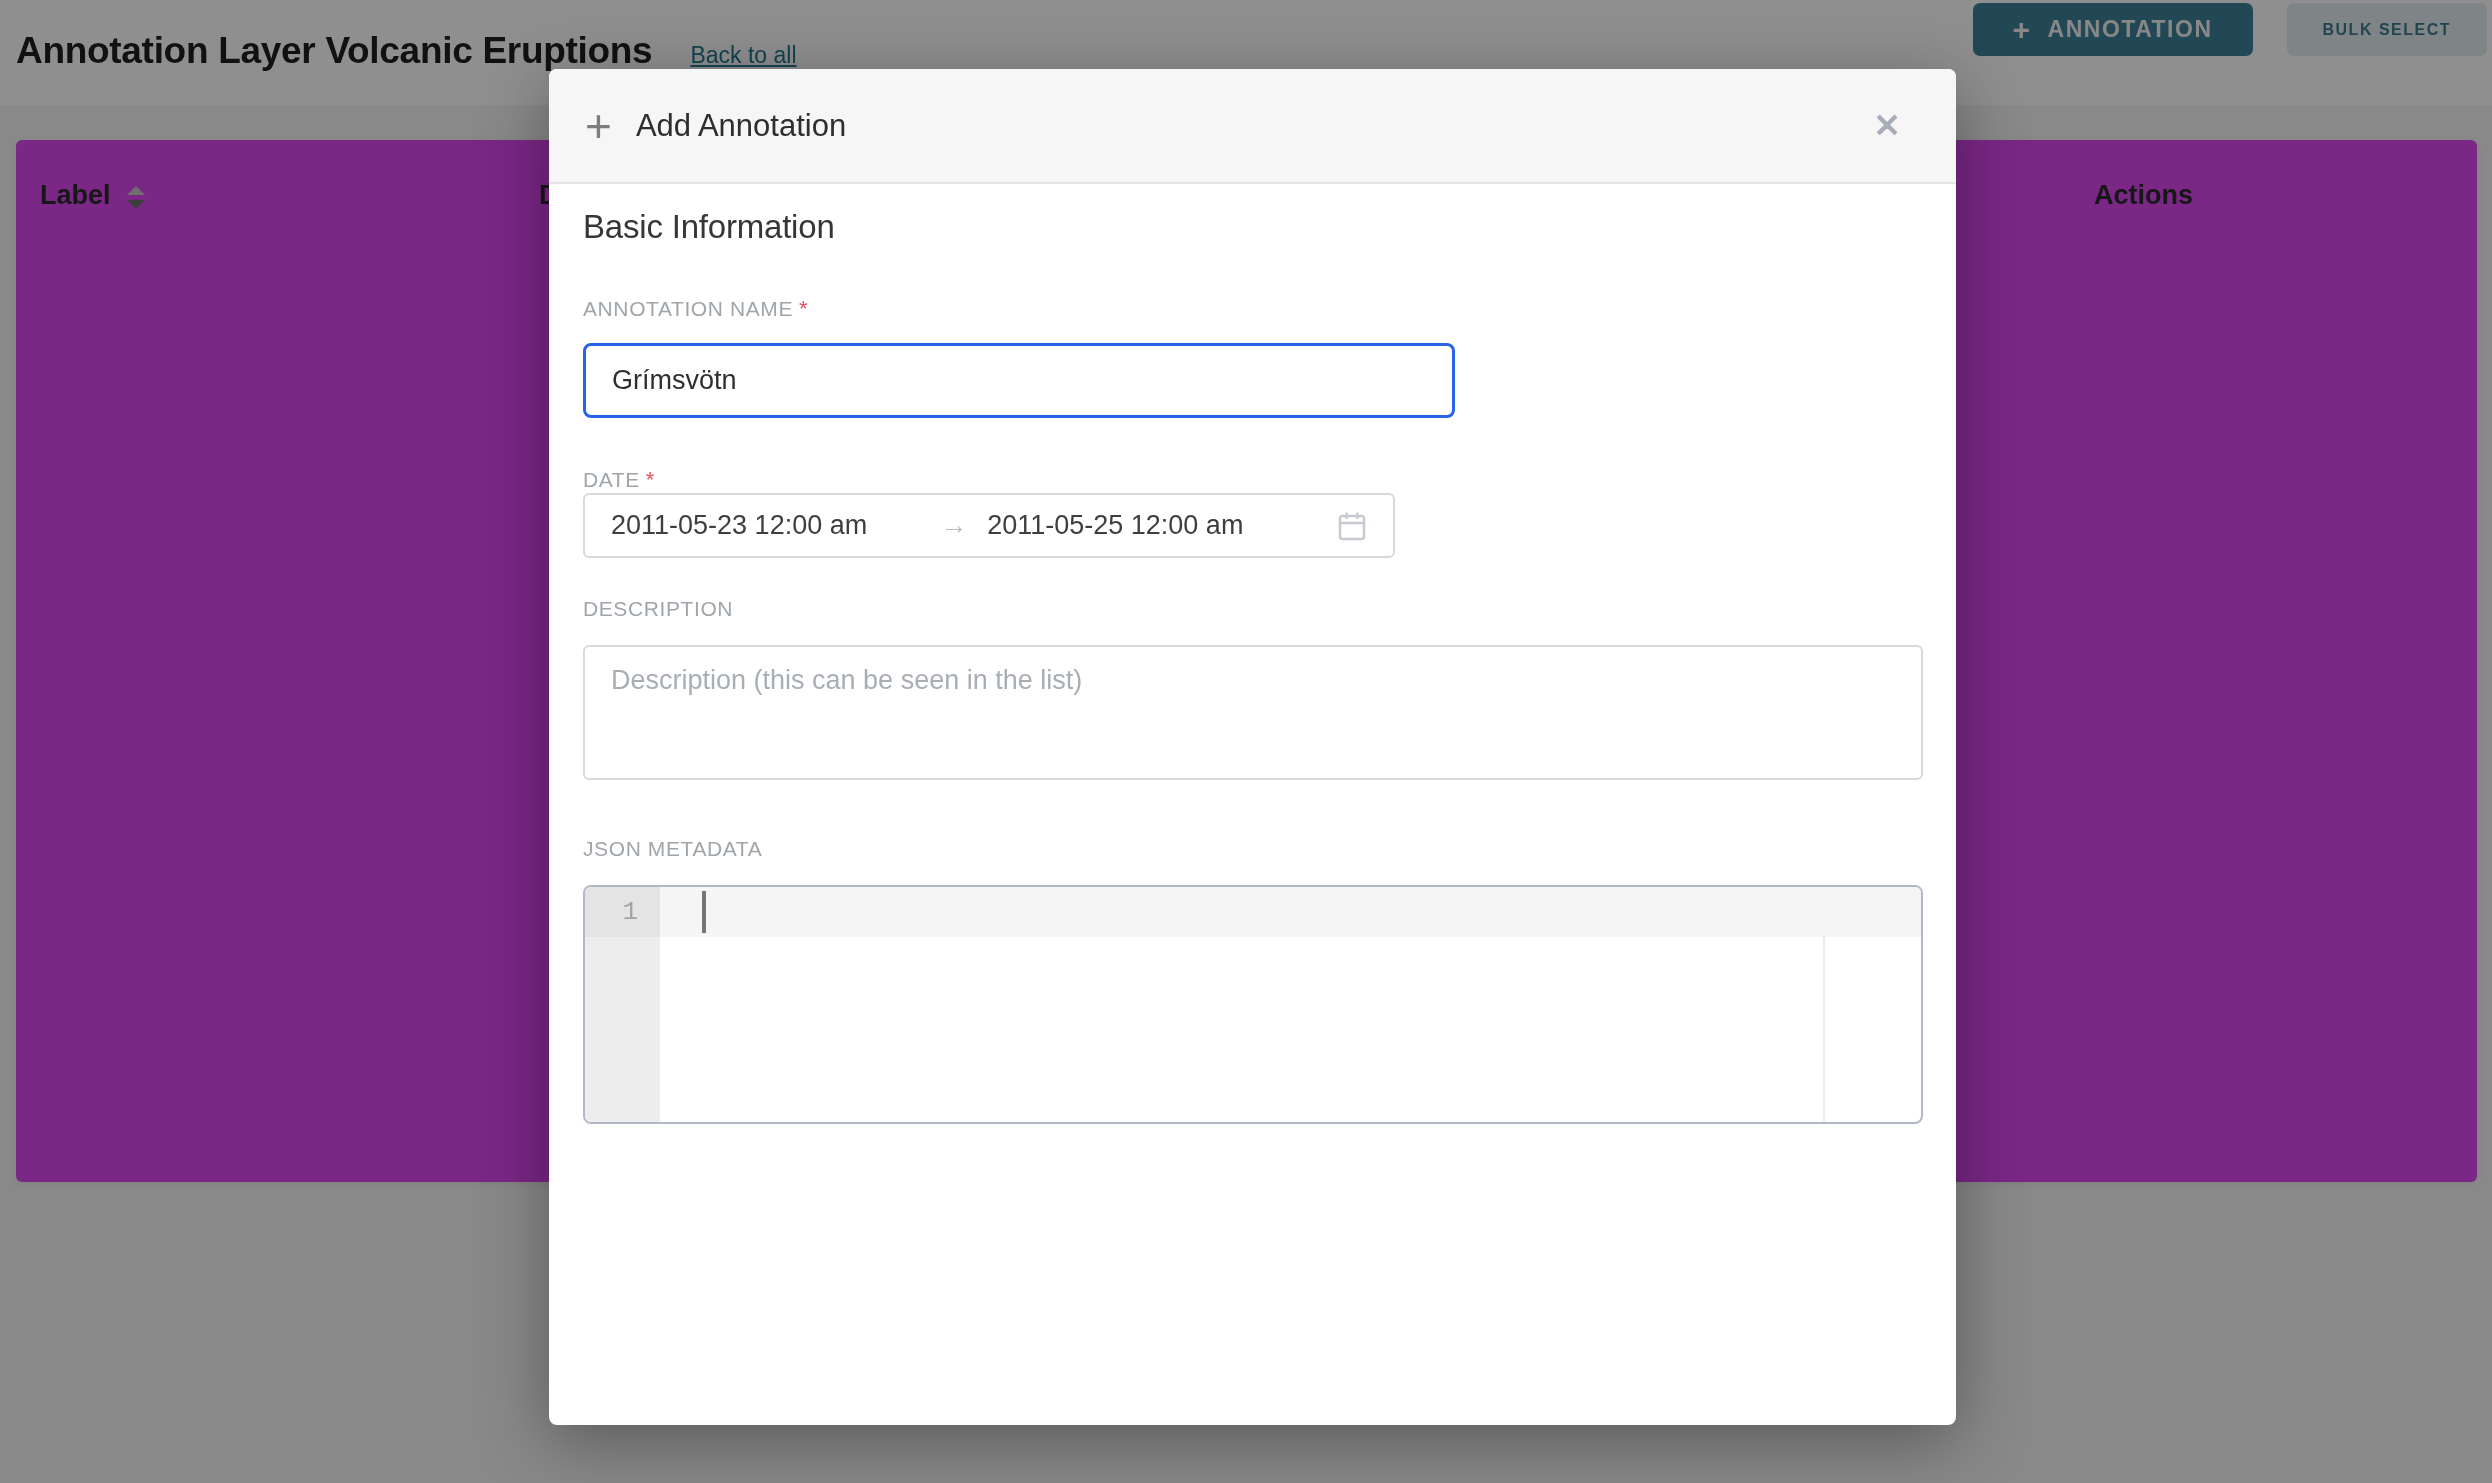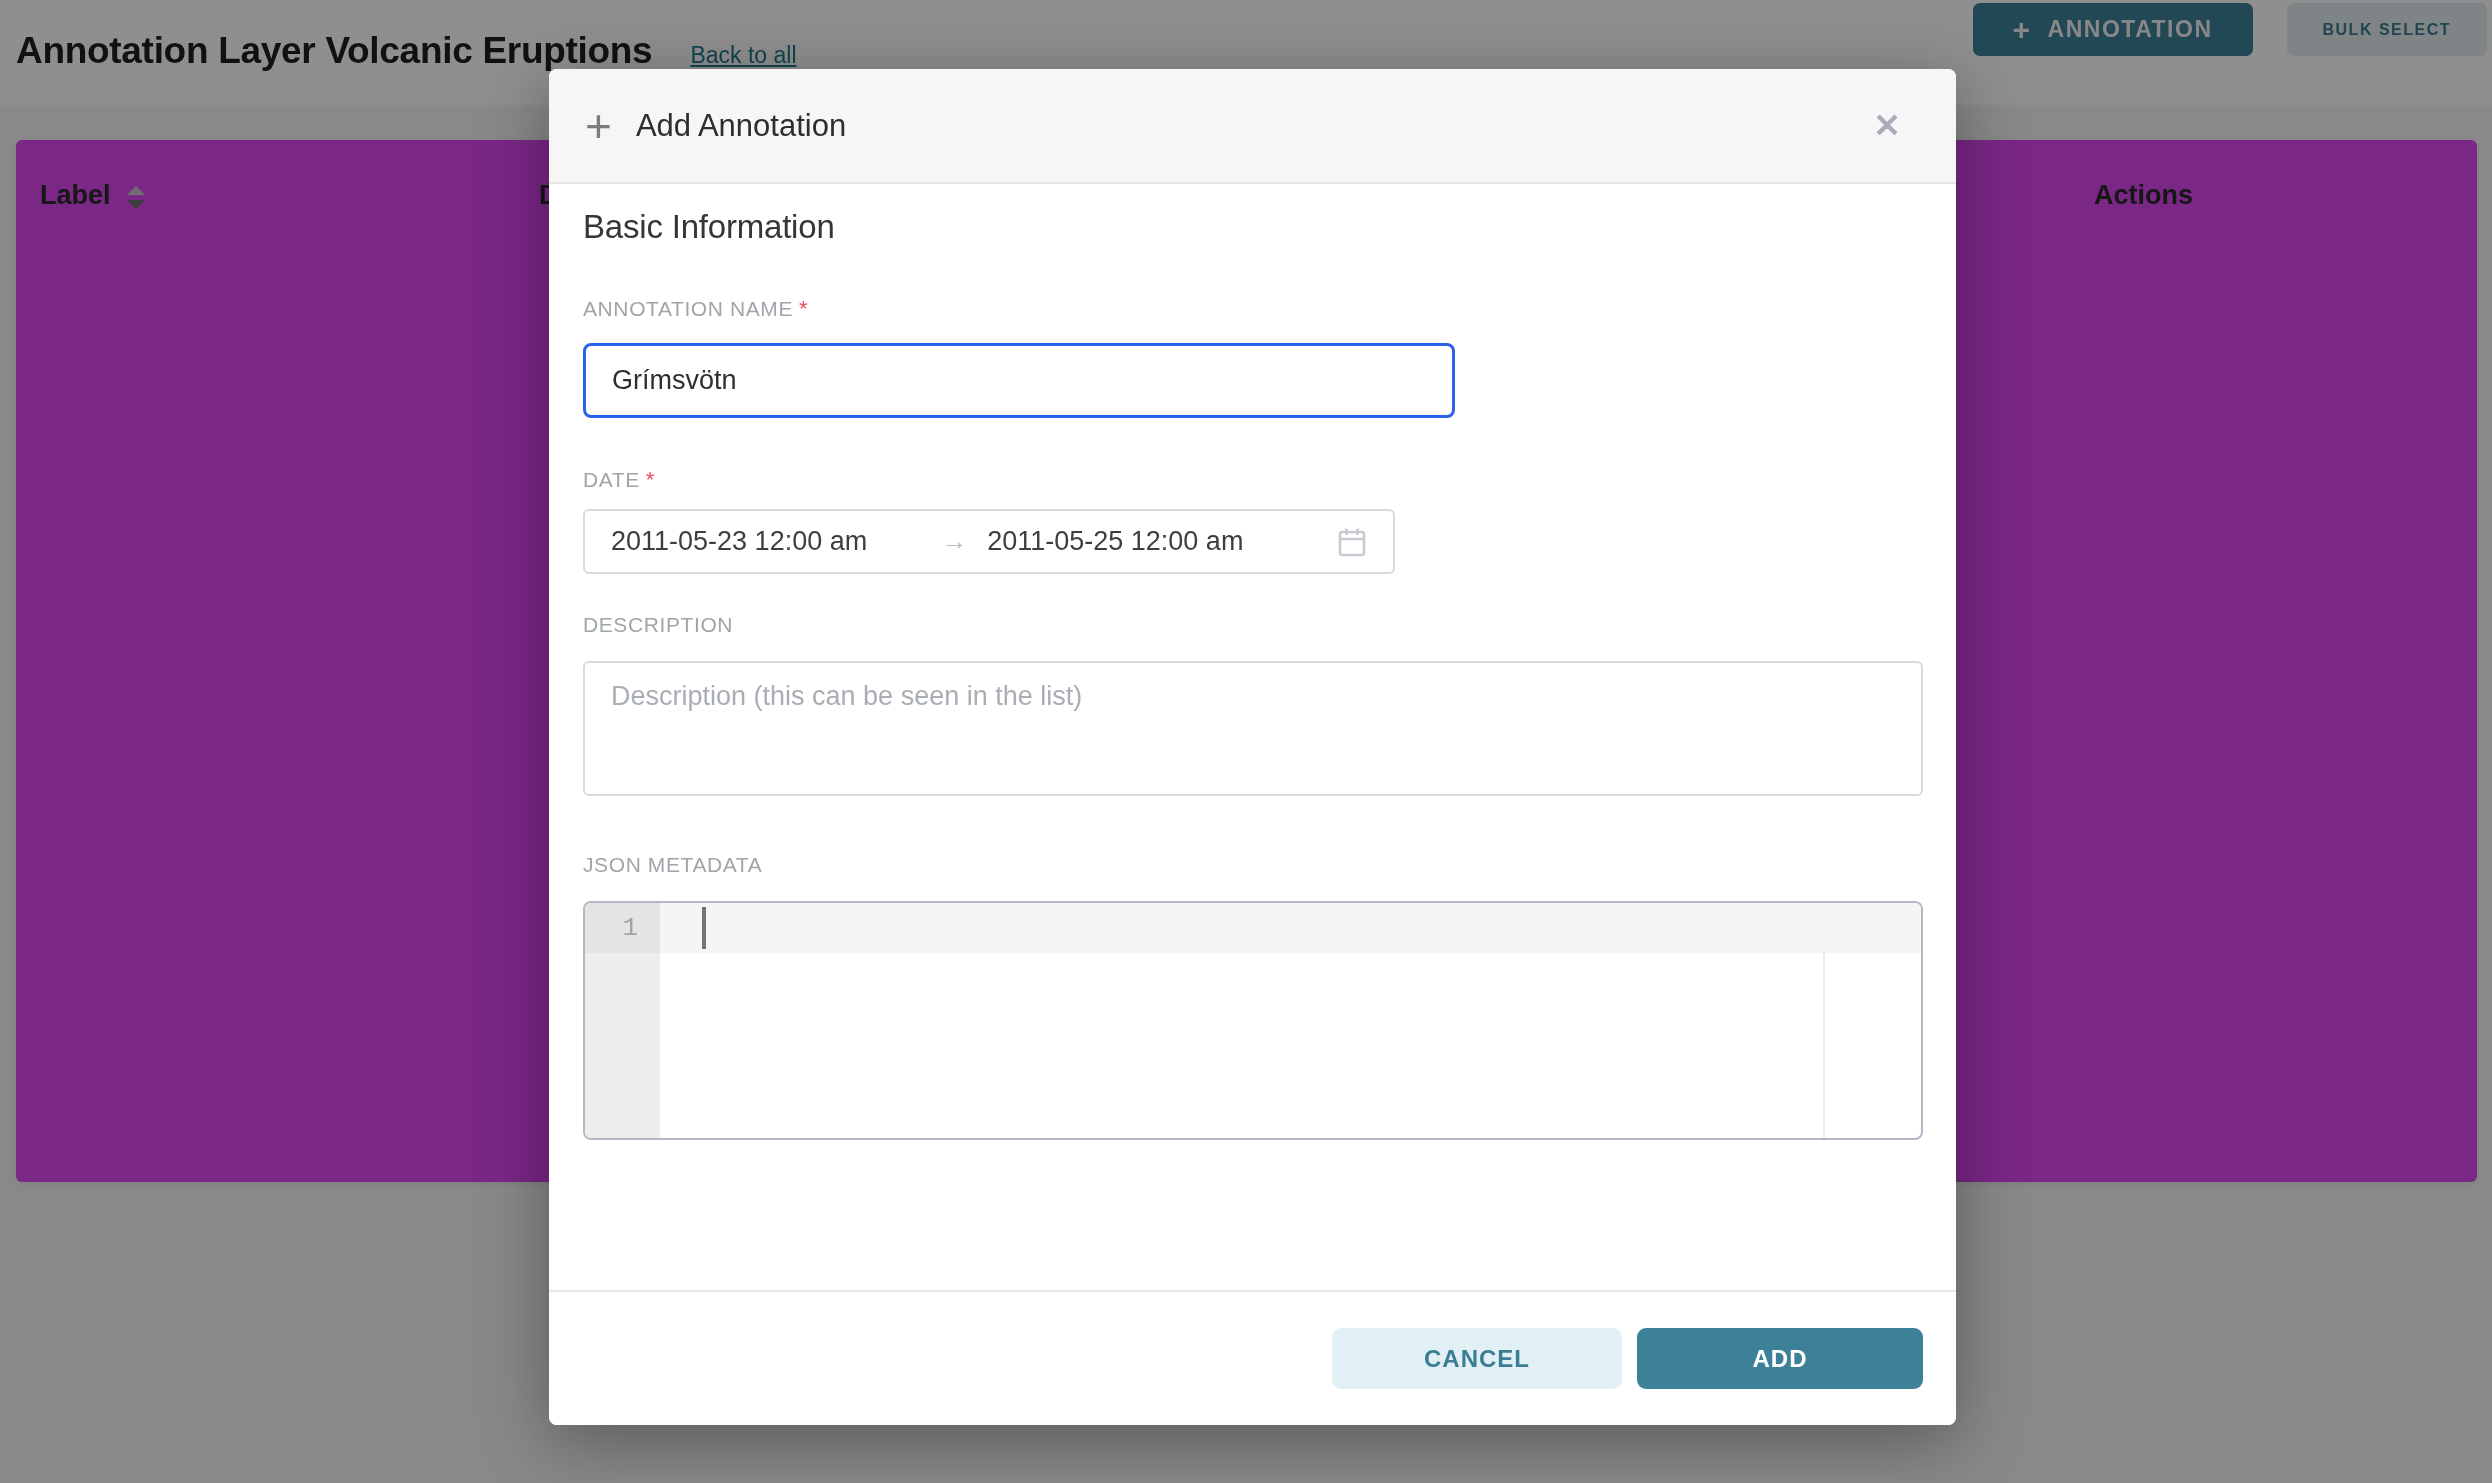--- a/index.html
+++ b/index.html
@@ -105,21 +105,21 @@
   .req-mark { color: #e8505f; margin-left: 6px; font-size: 22px; }
 
   .name-input {
     display: block; margin-top: 21px; width: 872px; height: 75px;
     border: 3px solid #2a63e8; border-radius: 8px; outline: none;
     font-family: inherit; font-size: 27px; color: #2f2f2f;
     padding: 0 26px; background: #fff;
   }
 
   .date-range {
-    margin-top: 16px; width: 812px; height: 65px;
+    width: 812px; height: 65px;
     border: 2px solid #d9d9d9; border-radius: 6px; background: #fff;
     display: flex; align-items: center; padding: 0 26px; cursor: pointer;
   }
   .date-text { font-size: 27px; color: #3e3e3e; }
   .date-arrow { margin-left: 73px; font-size: 27px; color: #b9bdc3; }
   .date-end { margin-left: 20px; }
   .calendar-icon { margin-left: auto; display: flex; }
 
   .desc-textarea {
     display: block; margin-top: 23px; width: 1340px; height: 135px;
@@ -244,18 +244,14 @@
     <div class="json-editor">
       <div class="editor-gutter">
         <div class="gutter-cell">1</div>
       </div>
       <div class="active-line"></div>
       <div class="editor-cursor"></div>
       <div class="print-margin"></div>
     </div>
   </div>
 
-  <div class="modal-footer">
-    <button class="btn btn-cancel">CANCEL</button>
-    <button class="btn btn-add">ADD</button>
-  </div>
 </div>
 
 
 </body></html>

